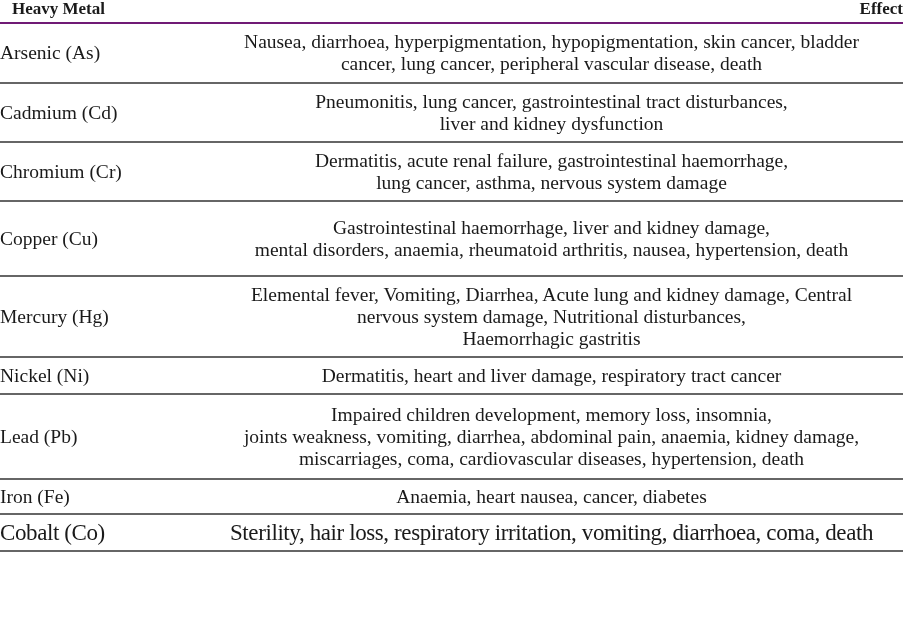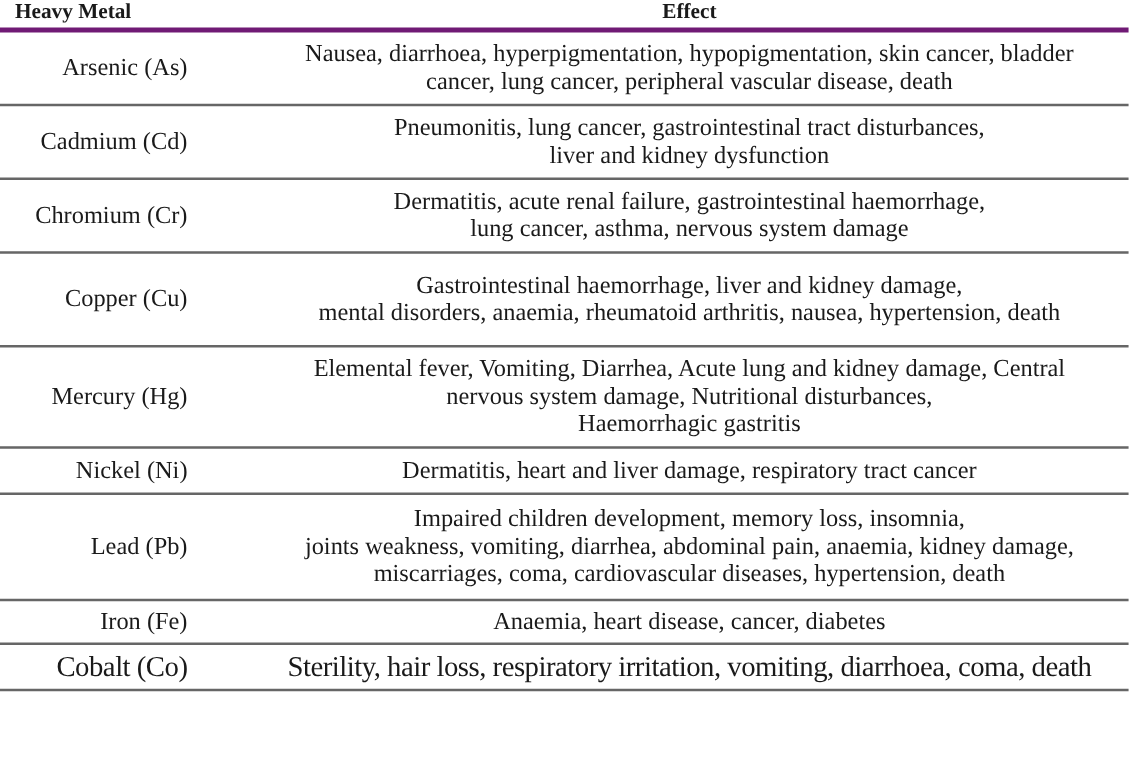--- a/index.html
+++ b/index.html
@@ -3,25 +3,25 @@
 <meta charset="utf-8">
 <style>
   html, body { margin: 0; padding: 0; background: #ffffff; }
   body { width: 903px; height: 625px; overflow: hidden; position: relative;
          font-family: "Liberation Serif", "DejaVu Serif", serif; color: #1a1a1a; }
   table { border-collapse: collapse; width: 903px; table-layout: fixed; position: absolute; top: 0; left: 0; }
   col.c1 { width: 200px; }
   col.c2 { width: 703px; }
   th { font-weight: bold; font-size: 17px; height: 22px; padding: 0; vertical-align: top; line-height: 18px; }
   th.h1 { text-align: left; padding-left: 12px; }
-  th.h2 { text-align: center; padding-left: 0; }
-  thead tr { border-bottom: 4px solid #701a75; padding-left: 47px; }
+  th.h2 { text-align: right; padding-left: 0; }
+  thead tr { border-bottom: 2px solid #701a75; padding-left: 47px; }
   tbody tr { border-bottom: 2px solid #666; }
   td { font-size: 19.5px; line-height: 22px; padding: 0; vertical-align: middle; }
-  td.metal { text-align: right; padding-right: 50px; white-space: nowrap; }
+  td.metal { text-align: left; padding-right: 50px; white-space: nowrap; }
   td.effect { padding-left: 0; white-space: pre-line; text-align: center; margin-left: -2px; }
   tr.r0 { height: 60px; }
   tr.r1 { height: 59px; }
   tr.r2 { height: 59px; margin-left: 36px; }
   tr.r3 { height: 75px; }
   tr.r4 { height: 81px; }
   tr.r5 { height: 37px; }
   tr.r6 { height: 85px; }
   tr.r7 { height: 35px; }
   tr.r8 { height: 37px; }
@@ -75,20 +75,20 @@
       <td class="effect">Dermatitis, heart and liver damage, respiratory tract cancer</td>
     </tr>
     <tr class="r6">
       <td class="metal">Lead (Pb)</td>
       <td class="effect">Impaired children development, memory loss, insomnia,
 joints weakness, vomiting, diarrhea, abdominal pain, anaemia, kidney damage,
 miscarriages, coma, cardiovascular diseases, hypertension, death</td>
     </tr>
     <tr class="r7">
       <td class="metal">Iron (Fe)</td>
-      <td class="effect">Anaemia, heart disease, cancer, diabetes</td>
+      <td class="effect">Anaemia, heart nausea, cancer, diabetes</td>
     </tr>
     <tr class="r8 narrow">
       <td class="metal">Cobalt (Co)</td>
       <td class="effect">Sterility, hair loss, respiratory irritation, vomiting, diarrhoea, coma, death</td>
     </tr>
   </tbody>
 </table>
 
 </body></html>

